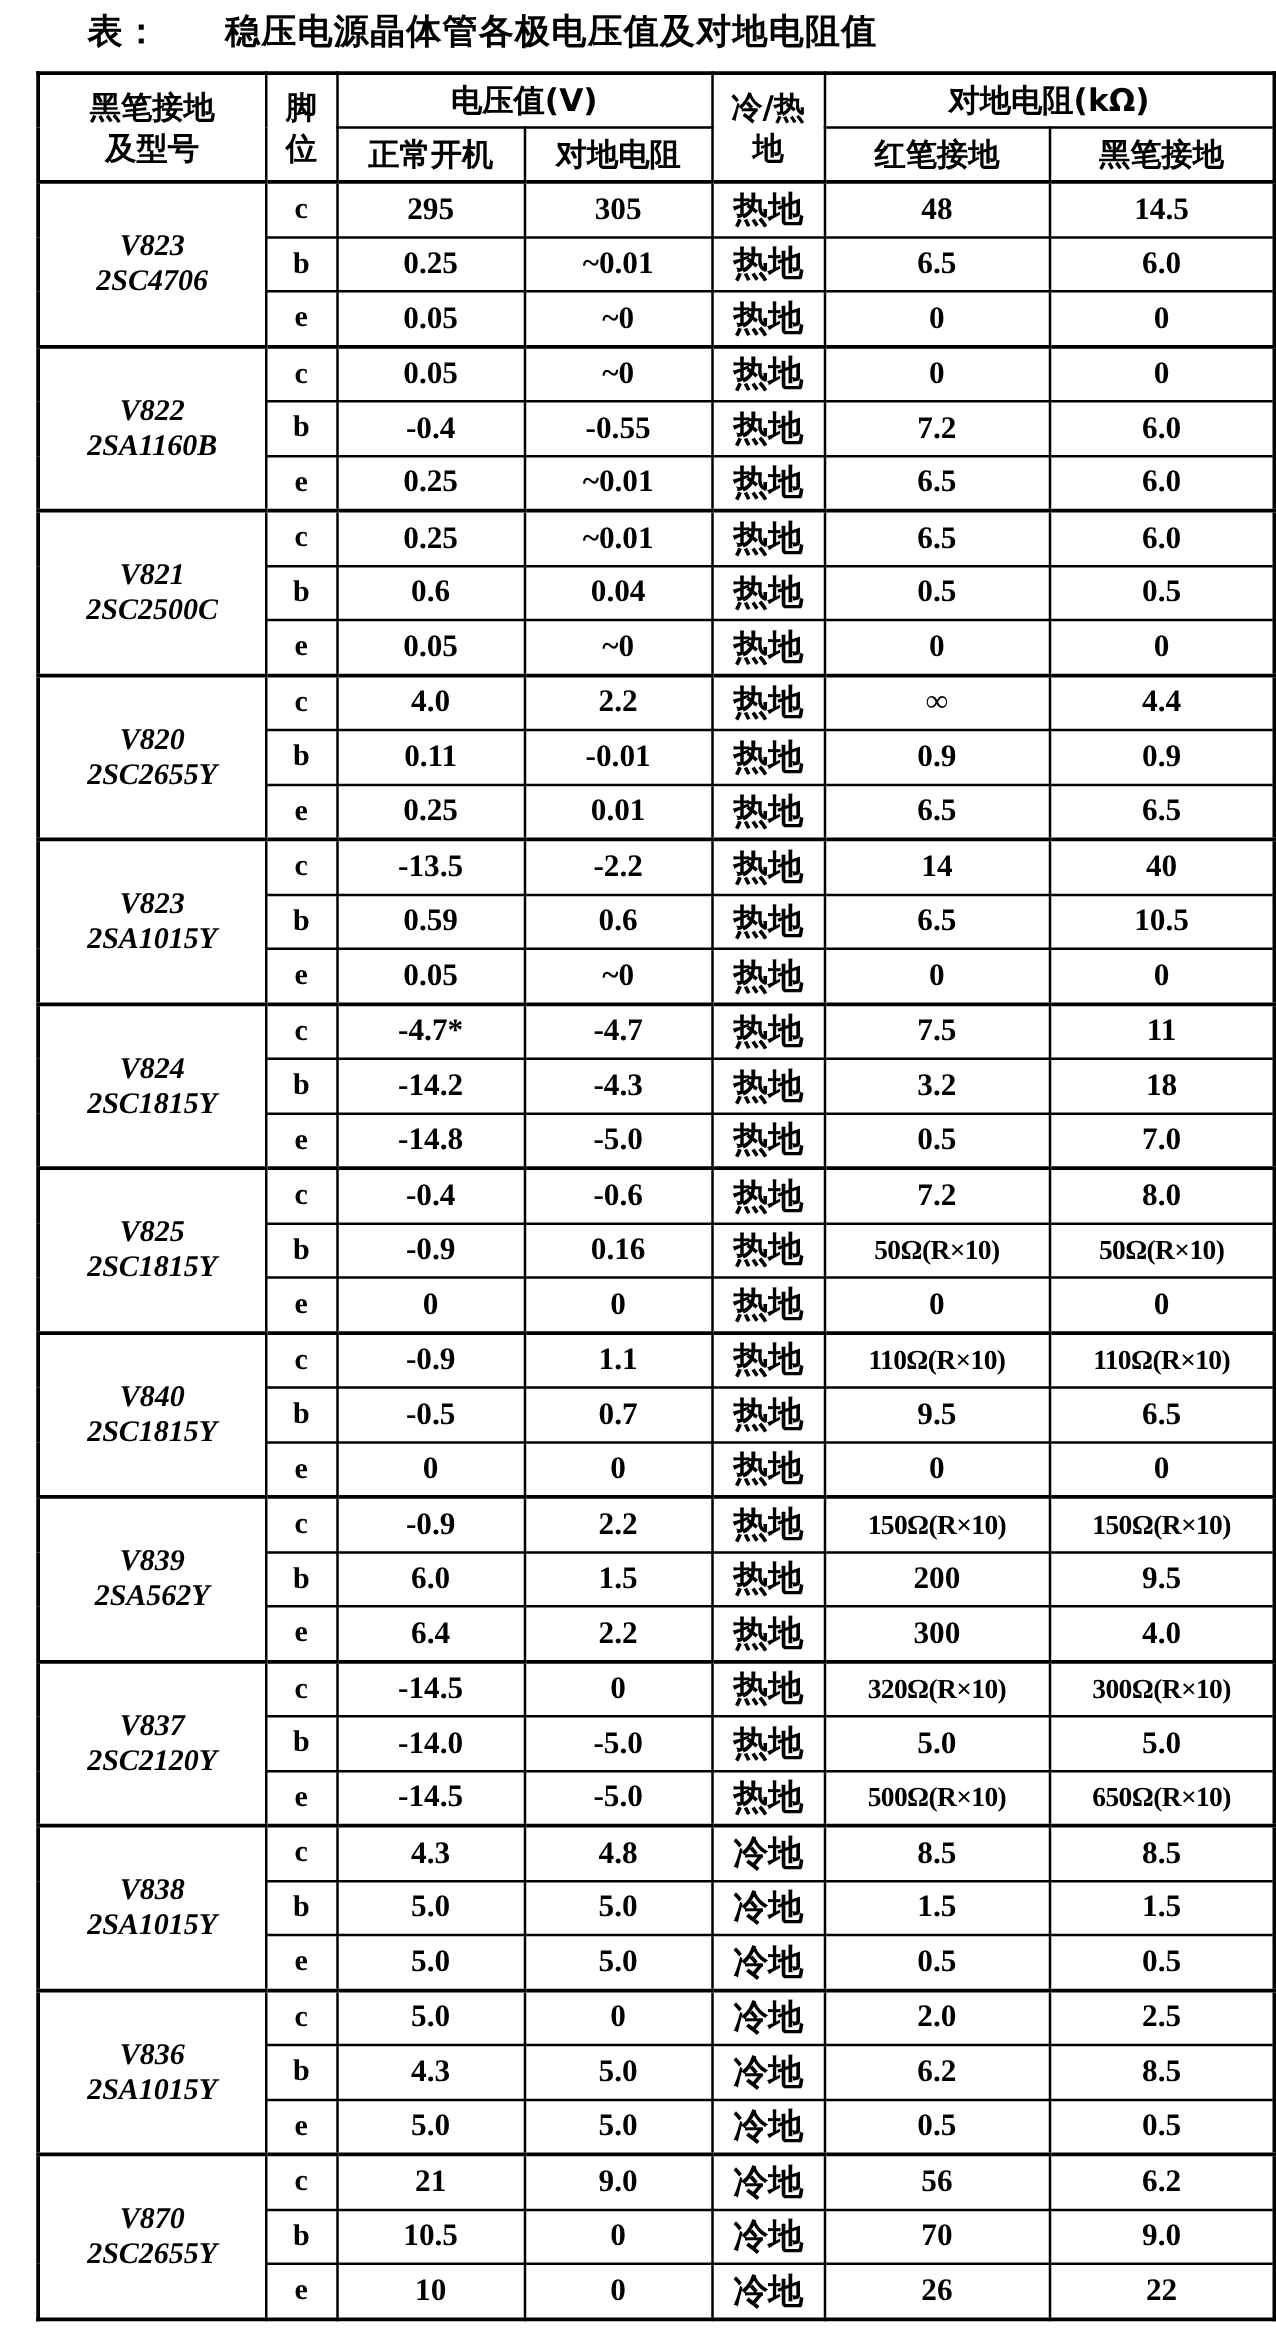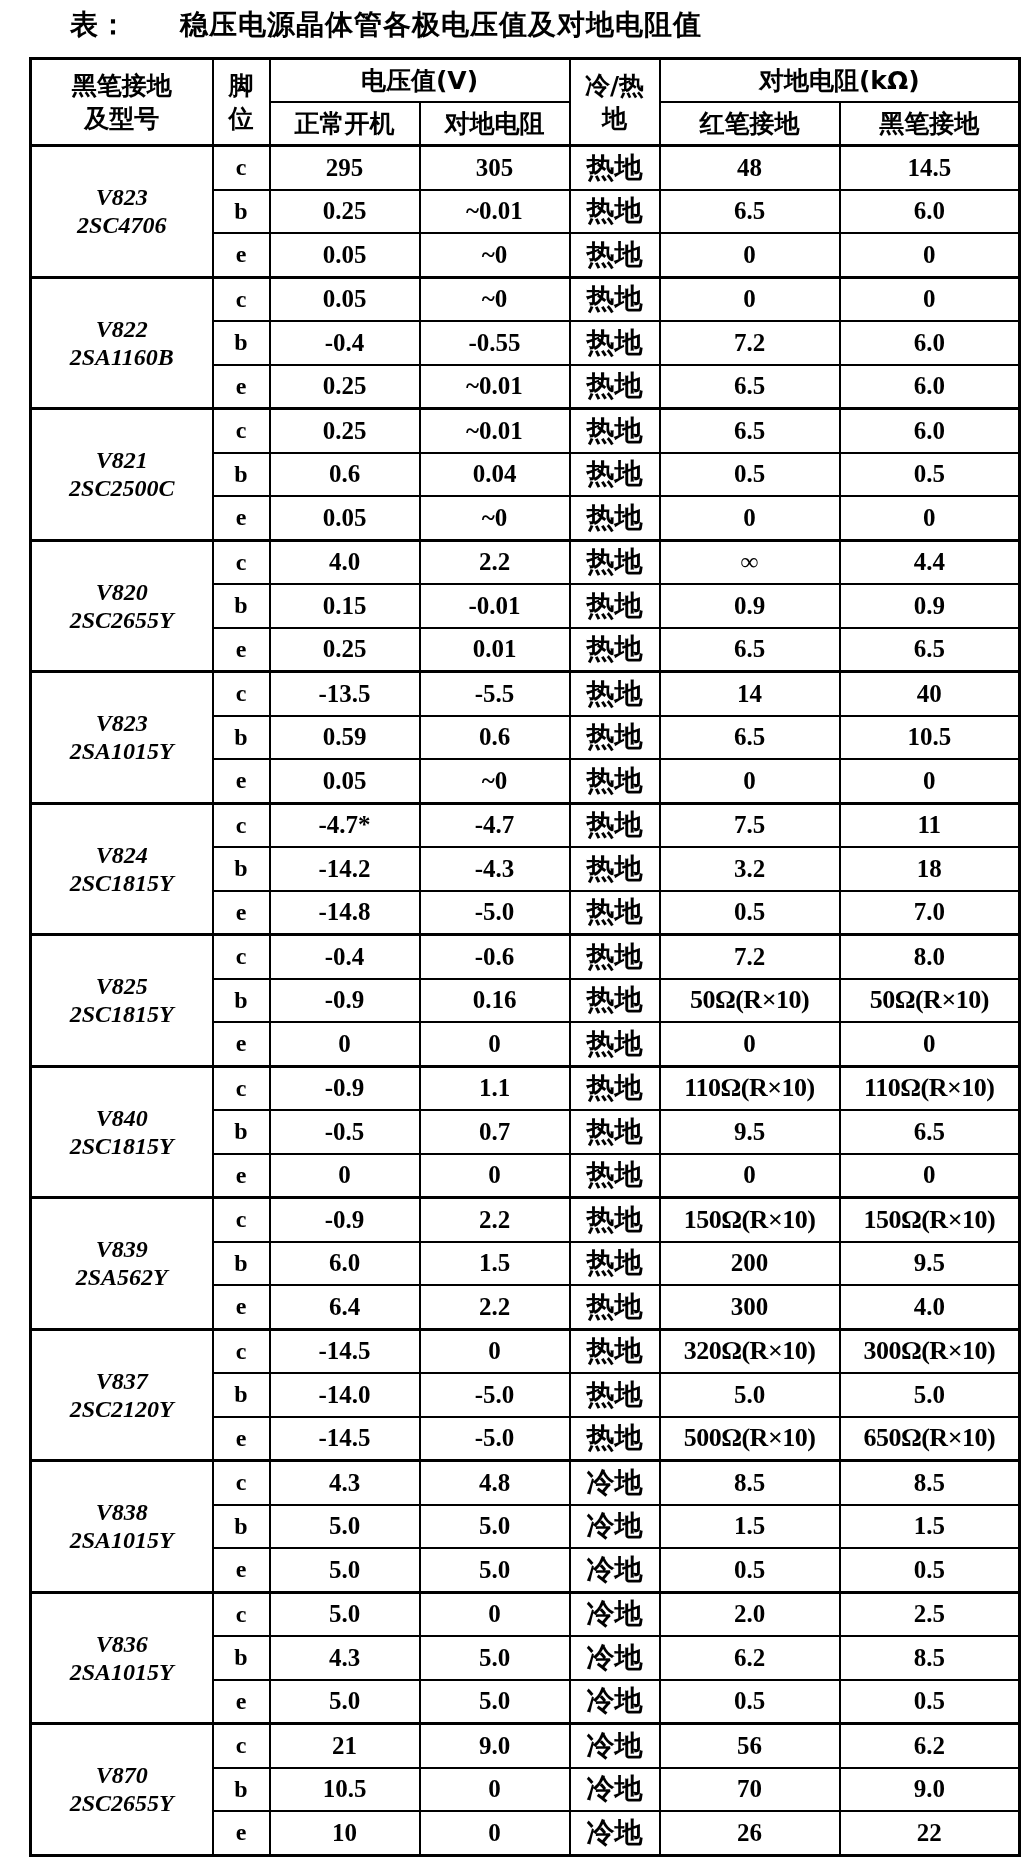--- a/index.html
+++ b/index.html
@@ -12,21 +12,21 @@
           border:3px solid #000; table-layout:fixed; }
   td, th { border:2px solid #000; text-align:center; vertical-align:middle; padding:0;
            font-weight:bold; white-space:nowrap; overflow:hidden; }
   th { font-family:"DejaVu Sans","Liberation Sans",sans-serif; font-size:25px; }
   th.h1 { height:41px; }
   th.h2 { height:41px; }
   td { height:41.5px; font-size:25px; font-family:"Liberation Serif","DejaVu Serif",serif; }
   td.dev { font-size:24px; line-height:28px;font-style:italic; }
   td.pin { font-size:24px; }
   td.gnd { font-family:"DejaVu Sans","Liberation Sans",sans-serif; font-size:28px; }
-  td.small { font-size:26px; letter-spacing:-0.5px; }
+  td.small { font-size:22px; letter-spacing:-0.5px; }
   tr.grp-start td { border-top-width:3px; }
 </style>
 </head>
 <body>
 
 <div class="title">
   <span class="lbl">表：</span><span>稳压电源晶体管各极电压值及对地电阻值</span>
 </div>
 
 <table>
@@ -155,42 +155,42 @@
         </td>
         <td class="pin">c</td>
         <td>4.0</td>
         <td>2.2</td>
         <td class="gnd">热地</td>
         <td class="">∞</td>
         <td class="">4.4</td>
       </tr>
       <tr>
         <td class="pin">b</td>
-        <td>0.15</td>
+        <td>0.11</td>
         <td>-0.01</td>
         <td class="gnd">热地</td>
         <td class="">0.9</td>
         <td class="">0.9</td>
       </tr>
       <tr>
         <td class="pin">e</td>
         <td>0.25</td>
         <td>0.01</td>
         <td class="gnd">热地</td>
         <td class="">6.5</td>
         <td class="">6.5</td>
       </tr>
       <tr class="grp-start">
         <td class="dev" rowspan="3">
           <div>V823</div>
           <div>2SA1015Y</div>
         </td>
         <td class="pin">c</td>
         <td>-13.5</td>
-        <td>-5.5</td>
+        <td>-2.2</td>
         <td class="gnd">热地</td>
         <td class="">14</td>
         <td class="">40</td>
       </tr>
       <tr>
         <td class="pin">b</td>
         <td>0.59</td>
         <td>0.6</td>
         <td class="gnd">热地</td>
         <td class="">6.5</td>

